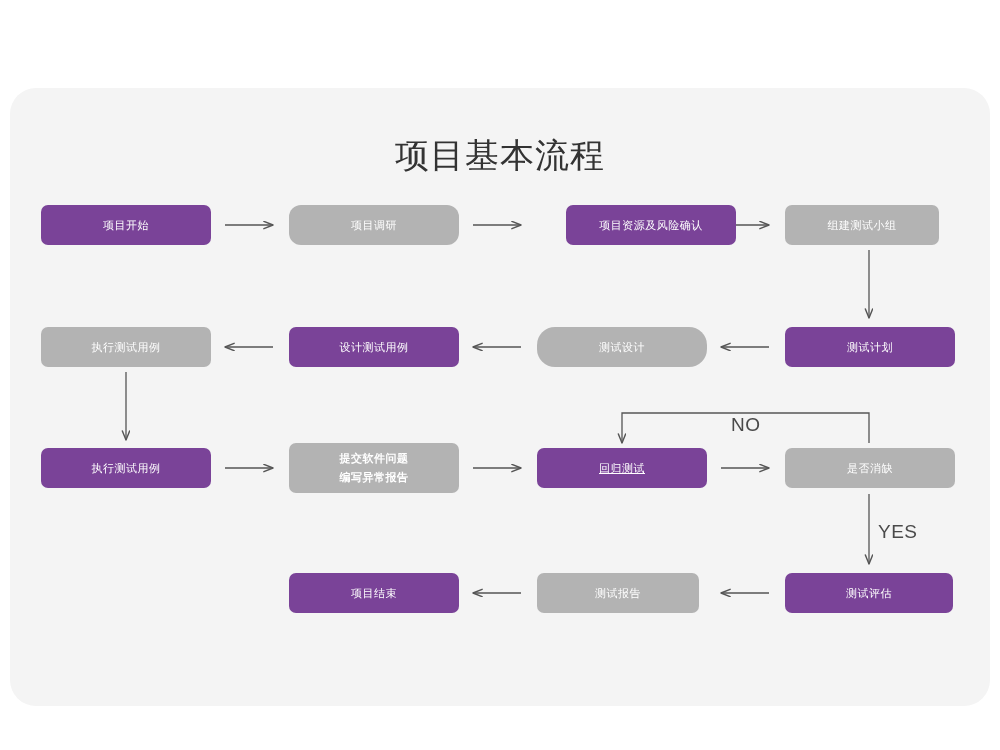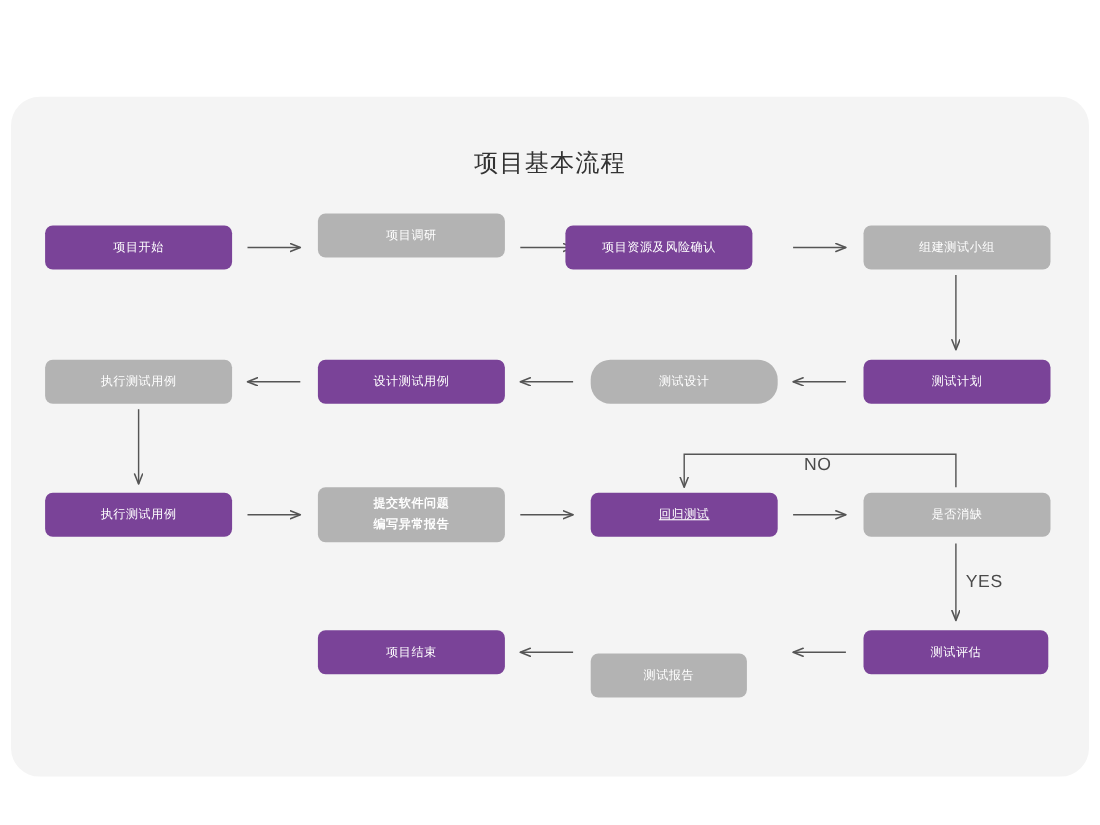--- a/index.html
+++ b/index.html
@@ -26,21 +26,21 @@
     height: 618px;
     background: #f4f4f4;
     border-radius: 26px;
   }
   #title {
     position: absolute;
     left: 0;
     top: 133px;
     width: 1000px;
     text-align: center;
-    font-size: 22px;
+    font-size: 34px;
     color: #333333;
     letter-spacing: 1px;
     font-weight: 400;
   }
   .node {
     position: absolute;
     box-sizing: border-box;
     height: 40px;
     border-radius: 7px;
     display: flex;
@@ -62,21 +62,21 @@
   svg#wires {
     position: absolute;
     left: 0;
     top: 0;
     width: 1000px;
     height: 750px;
     pointer-events: none;
   }
   .branch-label {
     position: absolute;
-    font-size: 16px;
+    font-size: 19px;
     color: #4a4a4a;
     letter-spacing: 0.5px;
   }
 </style>
 </head>
 <body>
 
 <div id="stage">
 
   <div id="panel"></div>
@@ -140,27 +140,27 @@
       <line x1="769" y1="593" x2="721" y2="593" stroke="#555555" stroke-width="1.3" marker-end="url(#ah)"></line>
     </g>
     <g>
       <line x1="521" y1="593" x2="473" y2="593" stroke="#555555" stroke-width="1.3" marker-end="url(#ah)"></line>
     </g>
   </svg>
 
   <div class="node purple" style="left:41px; top:205px; width:170px;">
     <span class="lbl">项目开始</span>
   </div>
-  <div class="node gray" style="left:289px; top:194px; width:170px;">
+  <div class="node gray" style="left:289px; top:205px; width:170px;border-radius:12px;">
     <span class="lbl">项目调研</span>
   </div>
-  <div class="node purple" style="left:514px; top:205px; width:170px;">
+  <div class="node purple" style="left:566px; top:205px; width:170px;">
     <span class="lbl">项目资源及风险确认</span>
   </div>
-  <div class="node gray" style="left:785px; top:205px; width:170px;">
+  <div class="node gray" style="left:785px; top:205px; width:154px;">
     <span class="lbl">组建测试小组</span>
   </div>
 
   <div class="node gray" style="left:41px; top:327px; width:170px;">
     <span class="lbl">执行测试用例</span>
   </div>
   <div class="node purple" style="left:289px; top:327px; width:170px;">
     <span class="lbl">设计测试用例</span>
   </div>
   <div class="node gray" style="left:537px; top:327px; width:170px;border-radius:18px;">
@@ -180,21 +180,21 @@
   <div class="node purple" style="left:537px; top:448px; width:170px;text-decoration:underline;">
     <span class="lbl">回归测试</span>
   </div>
   <div class="node gray" style="left:785px; top:448px; width:170px;">
     <span class="lbl">是否消缺</span>
   </div>
 
   <div class="node purple" style="left:289px; top:573px; width:170px;">
     <span class="lbl">项目结束</span>
   </div>
-  <div class="node gray" style="left:537px; top:573px; width:142px;margin-top:21px;">
+  <div class="node gray" style="left:537px; top:573px; width:162px;">
     <span class="lbl">测试报告</span>
   </div>
   <div class="node purple" style="left:785px; top:573px; width:168px;">
     <span class="lbl">测试评估</span>
   </div>
 
   <div class="branch-label" style="left:731px; top:414px;">NO</div>
   <div class="branch-label" style="left:878px; top:521px;">YES</div>
 
 </div>

